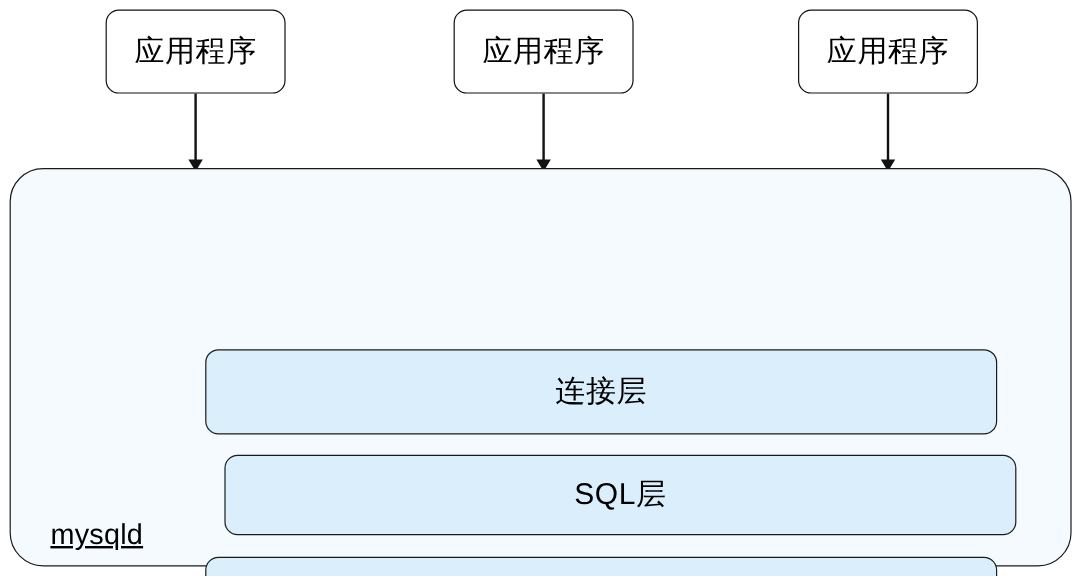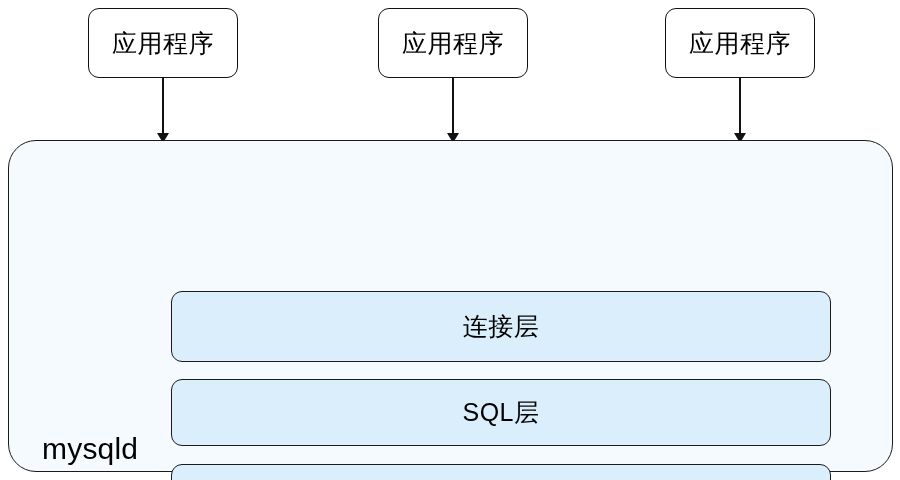--- a/index.html
+++ b/index.html
@@ -77,24 +77,25 @@
     height: 332px;
     box-sizing: border-box;
     background: #f5fafe;
     border: 1.6px solid #1b1b1b;
     border-radius: 28px;
   }
   .mysqld-label {
     position: absolute;
     left: 33px;
     top: 293px;
-    font-size: 30px;
+    font-size: 24px;
     color: #000000;
     line-height: 1;
     letter-spacing: 0.2px;
+    text-decoration: underline;
   }
 
   
   .layer {
     position: absolute;
     left: 162px;
     width: 660px;
     box-sizing: border-box;
     background: #daeefc;
     border: 1.6px solid #1b1b1b;
@@ -114,20 +115,21 @@
     display: flex;
     align-items: center;
     justify-content: center;
   }
   .layer-sql {
     top: 238px;
     height: 67px;
     display: flex;
     align-items: center;
     justify-content: center;
+    margin-left: 16px;
   }
   .layer-storage {
     top: 323px;
     height: 139px;
   }
 </style>
 </head>
 <body>
 
 <div id="diagram">

